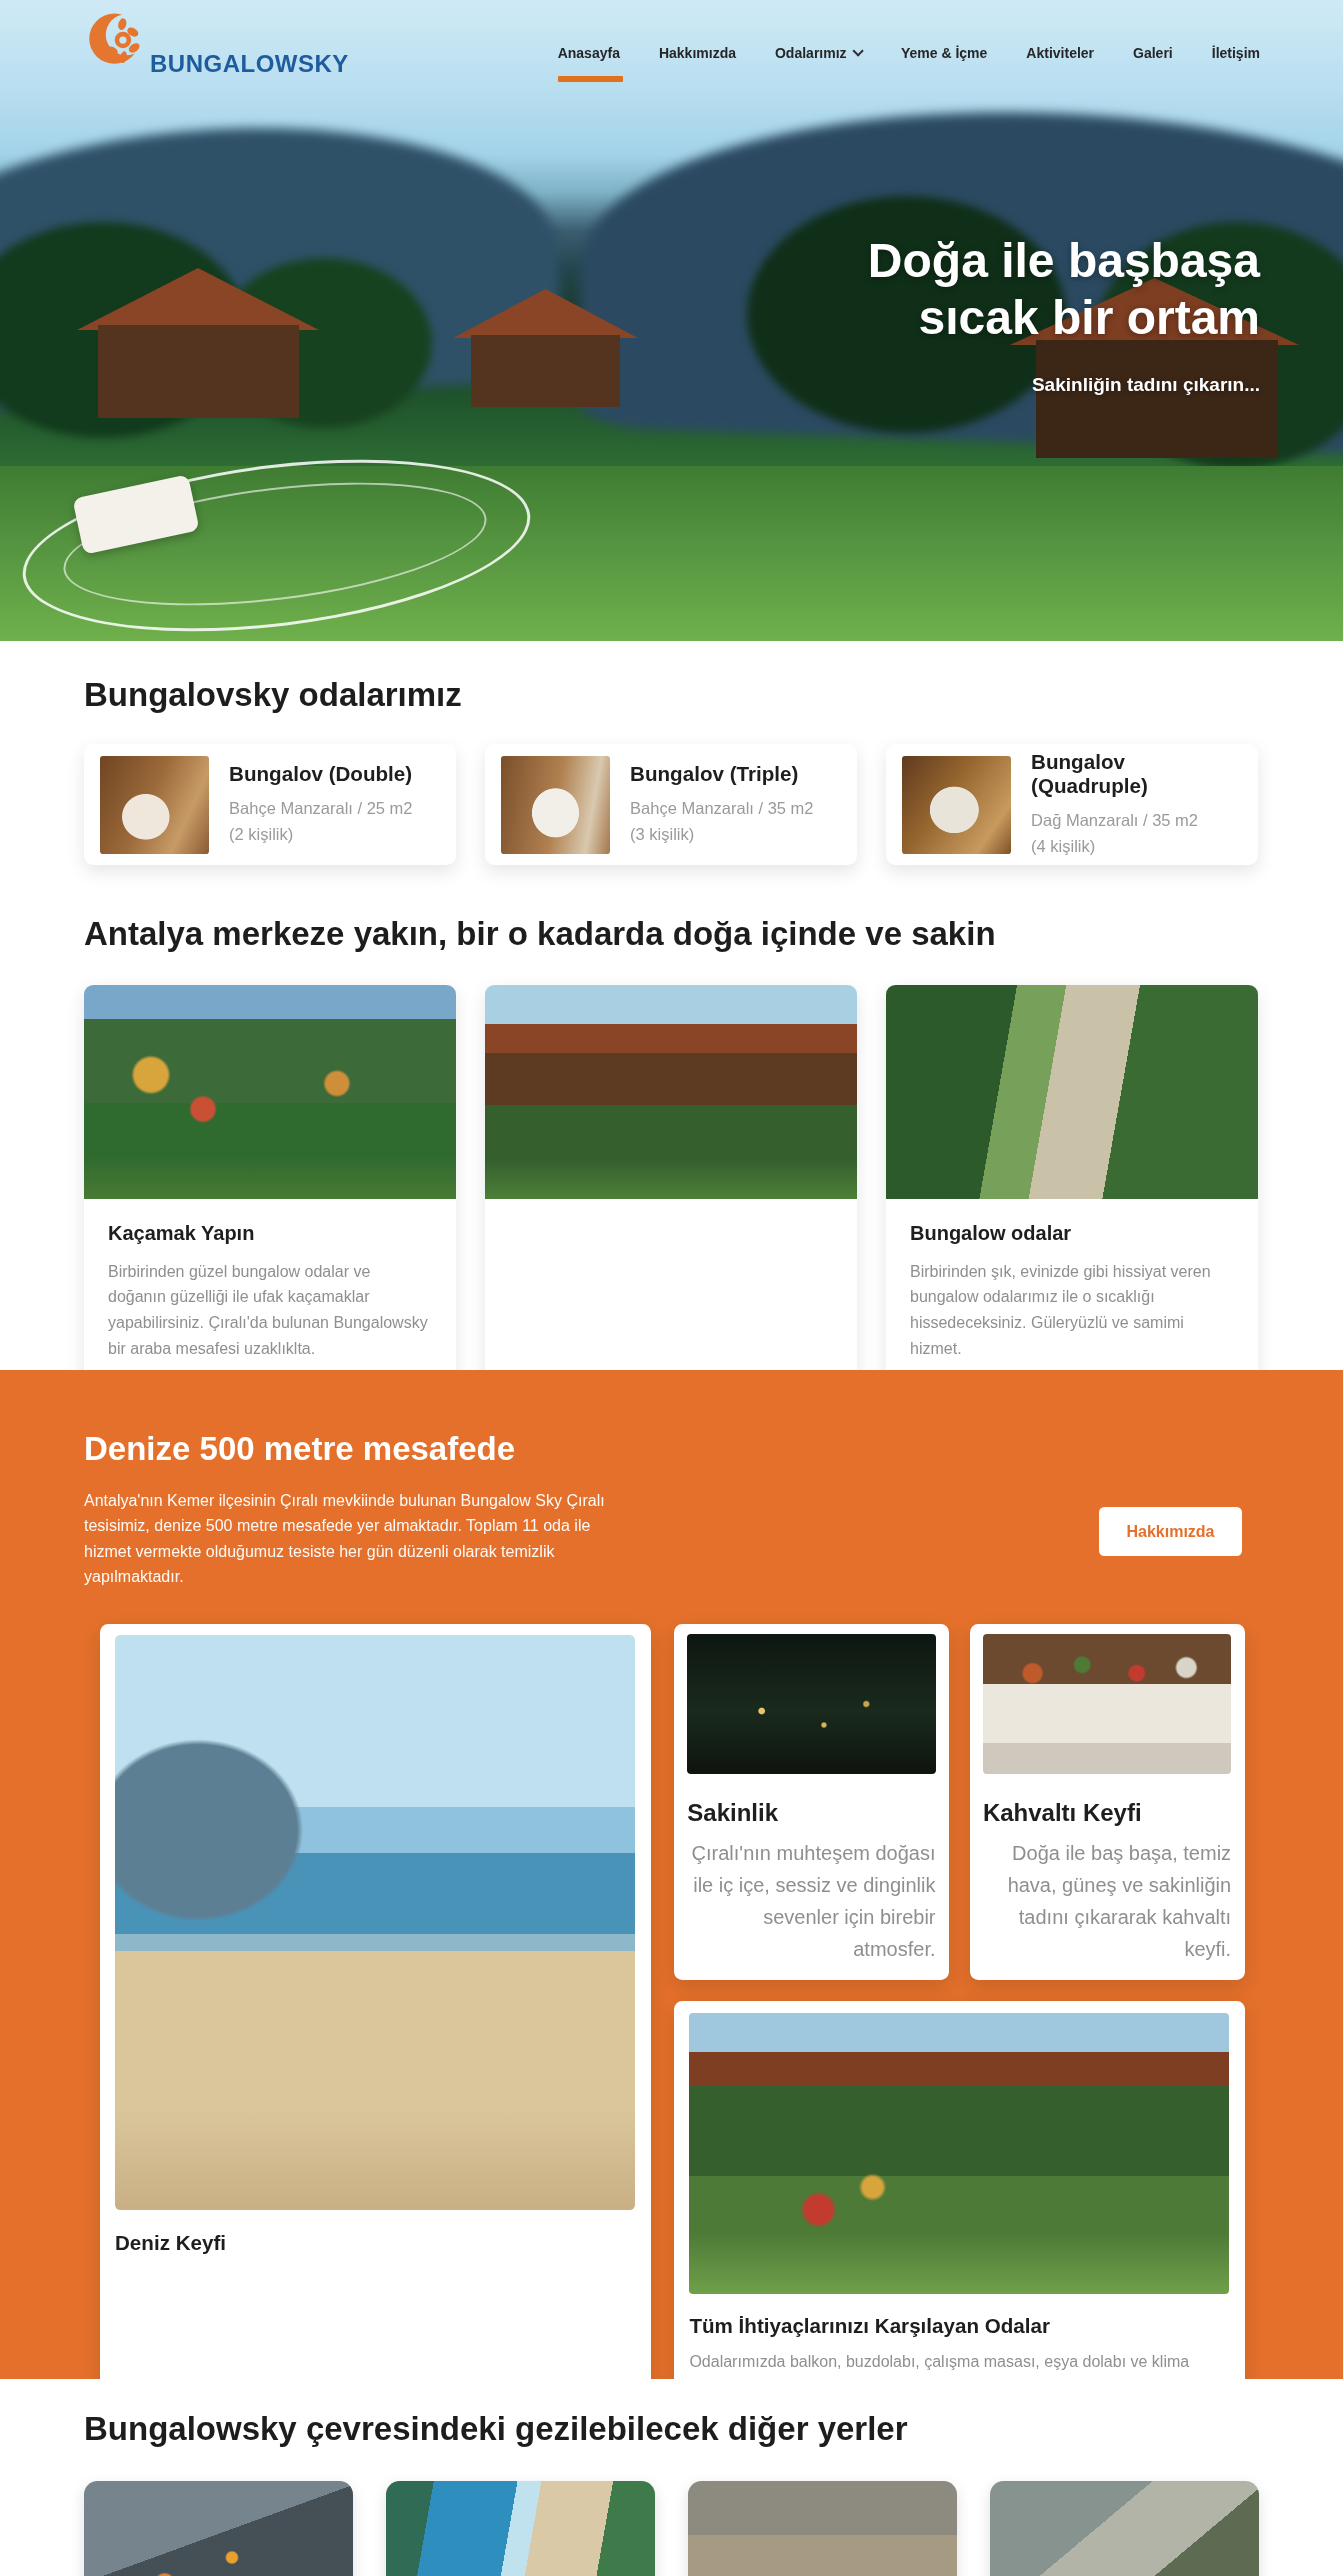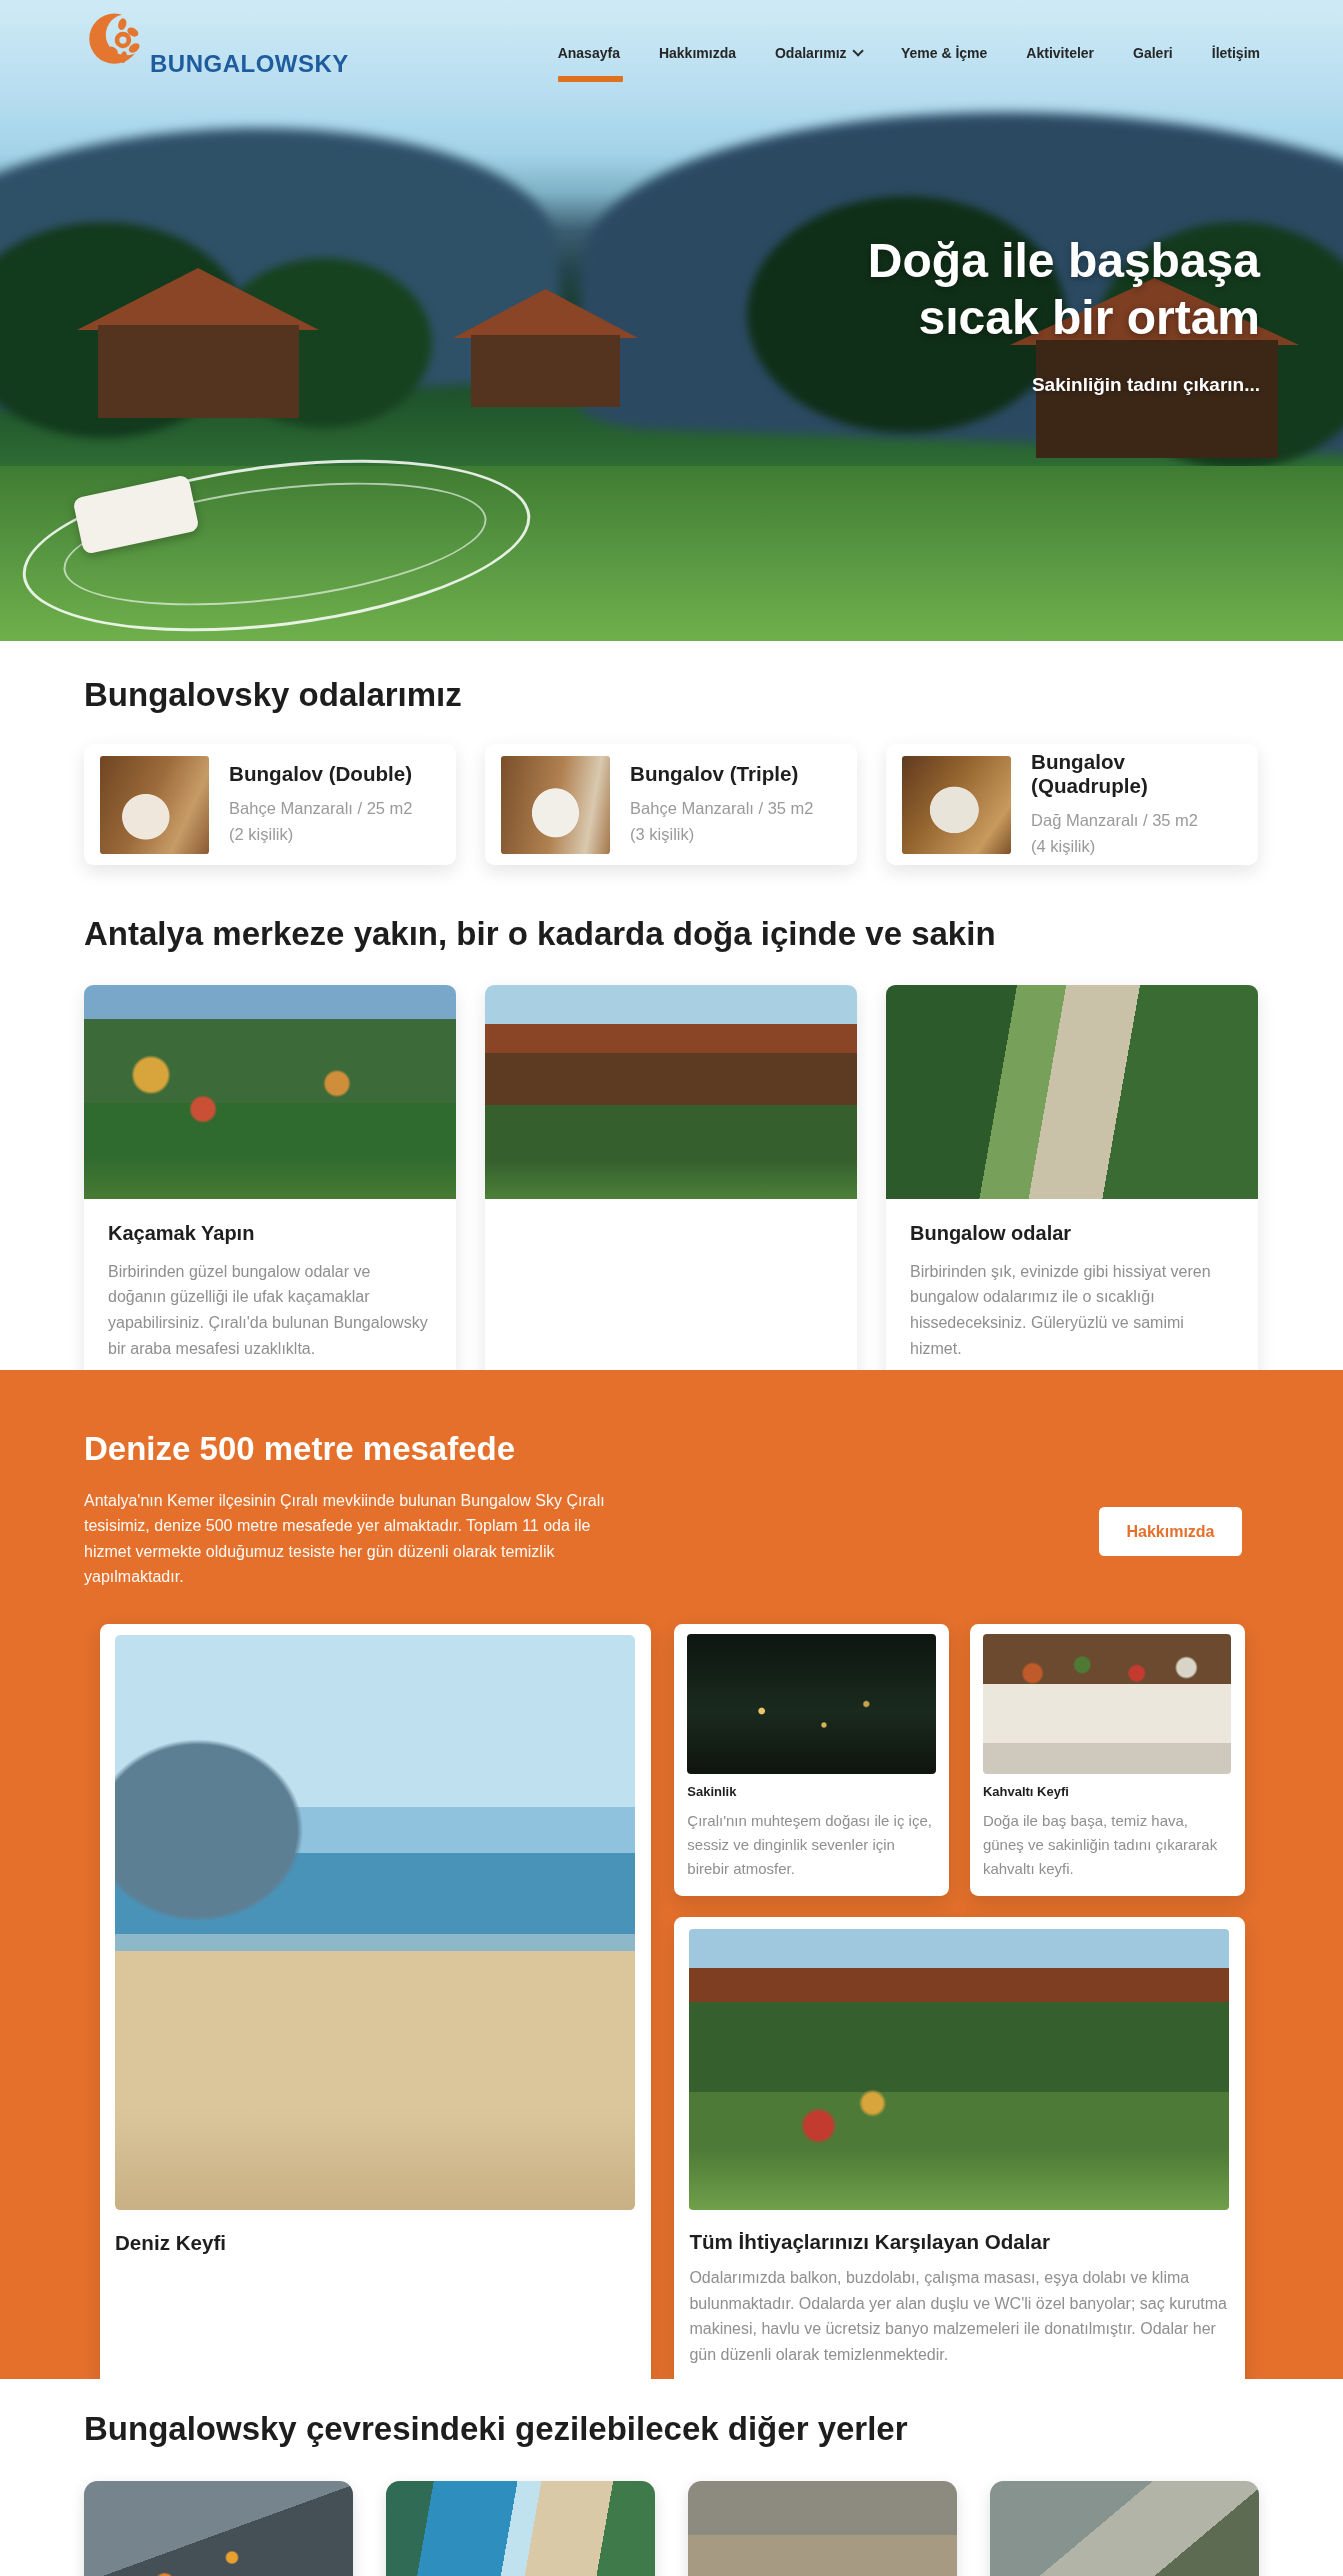--- a/index.html
+++ b/index.html
@@ -73,22 +73,22 @@
   .pcard-title{font-size:20.6px;font-weight:700;color:#1e1e1e;}
   .pcard-text{font-size:16px;line-height:1.6;color:#8f8f8f;margin-top:11.3px;}
   .pcard-big{width:583px;padding:11.3px 15.5px 20.6px;}
   .pcard-big .pphoto{height:575px;border-radius:5.2px;}
   .pcard-big .pcard-title{margin-top:20.6px;}
   .pp-beach{background:radial-gradient(ellipse at 16% 34%,#5d7f94 0 16%,rgba(0,0,0,0) 17%),linear-gradient(180deg,#bfe0ee 0 30%,#8fc3dd 30% 38%,#4a93b8 38% 52%,#8db8ca 52% 55%,#dbc69c 55% 82%,#c9b084 100%);}
   .promo-right{width:571px;display:flex;flex-direction:column;}
   .promo-top{display:flex;gap:20.6px;}
   .pcard-sm{width:275px;padding:10.3px 13.4px 15.5px;}
   .pcard-sm .pphoto{height:140px;border-radius:4.1px;}
-  .pcard-sm .pcard-title{font-size:13px;margin-top:10px;}
-  .pcard-sm .pcard-text{font-size:15px;margin-top:9.3px;}
+  .pcard-sm .pcard-title{font-size:24px;margin-top:25px;}
+  .pcard-sm .pcard-text{font-size:20px;margin-top:9.3px;text-align:right;}
   .pp-night{background:radial-gradient(circle at 30% 55%,#e8c46a 0 1.5%,rgba(0,0,0,0) 2%),radial-gradient(circle at 55% 65%,#d8b35a 0 1.2%,rgba(0,0,0,0) 2%),radial-gradient(circle at 72% 50%,#caa44e 0 1.2%,rgba(0,0,0,0) 2%),linear-gradient(180deg,#0d1611 0%,#1a2a1d 55%,#0e140e 100%);}
   .pp-breakfast{background:radial-gradient(circle at 20% 28%,#bf5a2a 0 4%,rgba(0,0,0,0) 5%),radial-gradient(circle at 40% 22%,#4e7a35 0 4%,rgba(0,0,0,0) 5%),radial-gradient(circle at 62% 28%,#c23b2e 0 4%,rgba(0,0,0,0) 5%),radial-gradient(circle at 82% 24%,#d9d4c8 0 4%,rgba(0,0,0,0) 5%),linear-gradient(180deg,#6b4a2f 0 36%,#ebe7dd 36% 78%,#cfc9bd 78% 100%);}
   .pcard-wide{margin-top:20.6px;padding:12.4px 15.5px 18.5px;}
   .pcard-wide .pphoto{height:281px;border-radius:4.1px;}
   .pcard-wide .pcard-title{margin-top:19.6px;}
   .pp-garden{background:radial-gradient(circle at 24% 70%,#c23b2e 0 3%,rgba(0,0,0,0) 4%),radial-gradient(circle at 34% 62%,#d8a43c 0 2.5%,rgba(0,0,0,0) 3.5%),linear-gradient(180deg,#9fc7dd 0 14%,#7d3e22 14% 26%,#35602e 26% 58%,#4d7a36 58% 78%,#6fa04a 100%);}
 
   
   .sec-gallery{height:398px;overflow:hidden;padding-top:31px;box-sizing:border-box;background:#fff;}
   .gal-row{display:flex;gap:33px;margin-top:33px;align-items:flex-start;}

